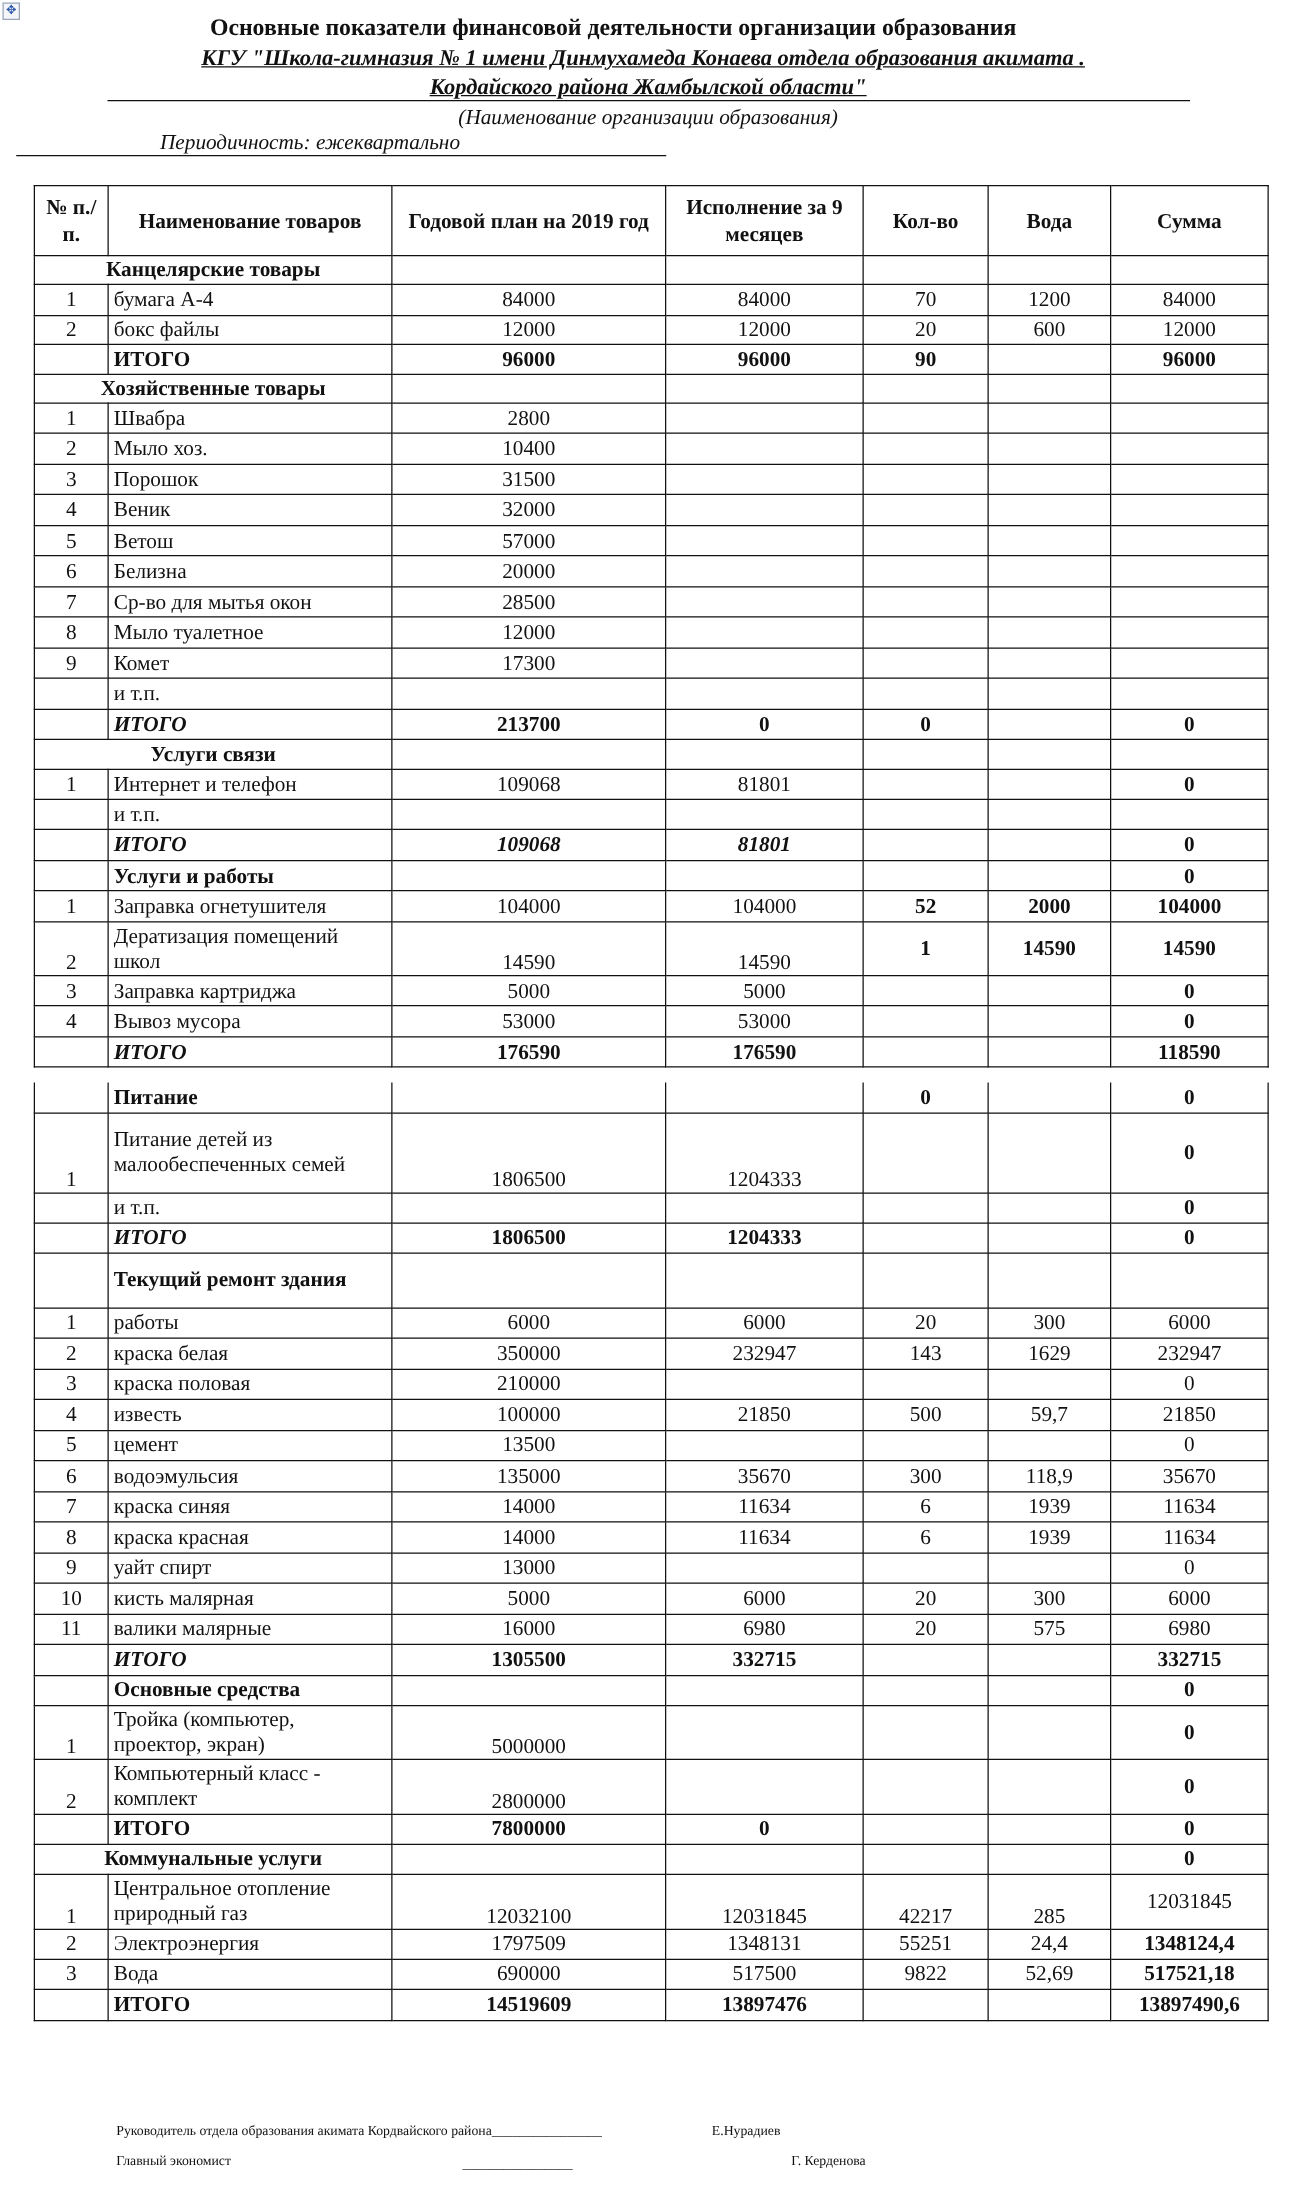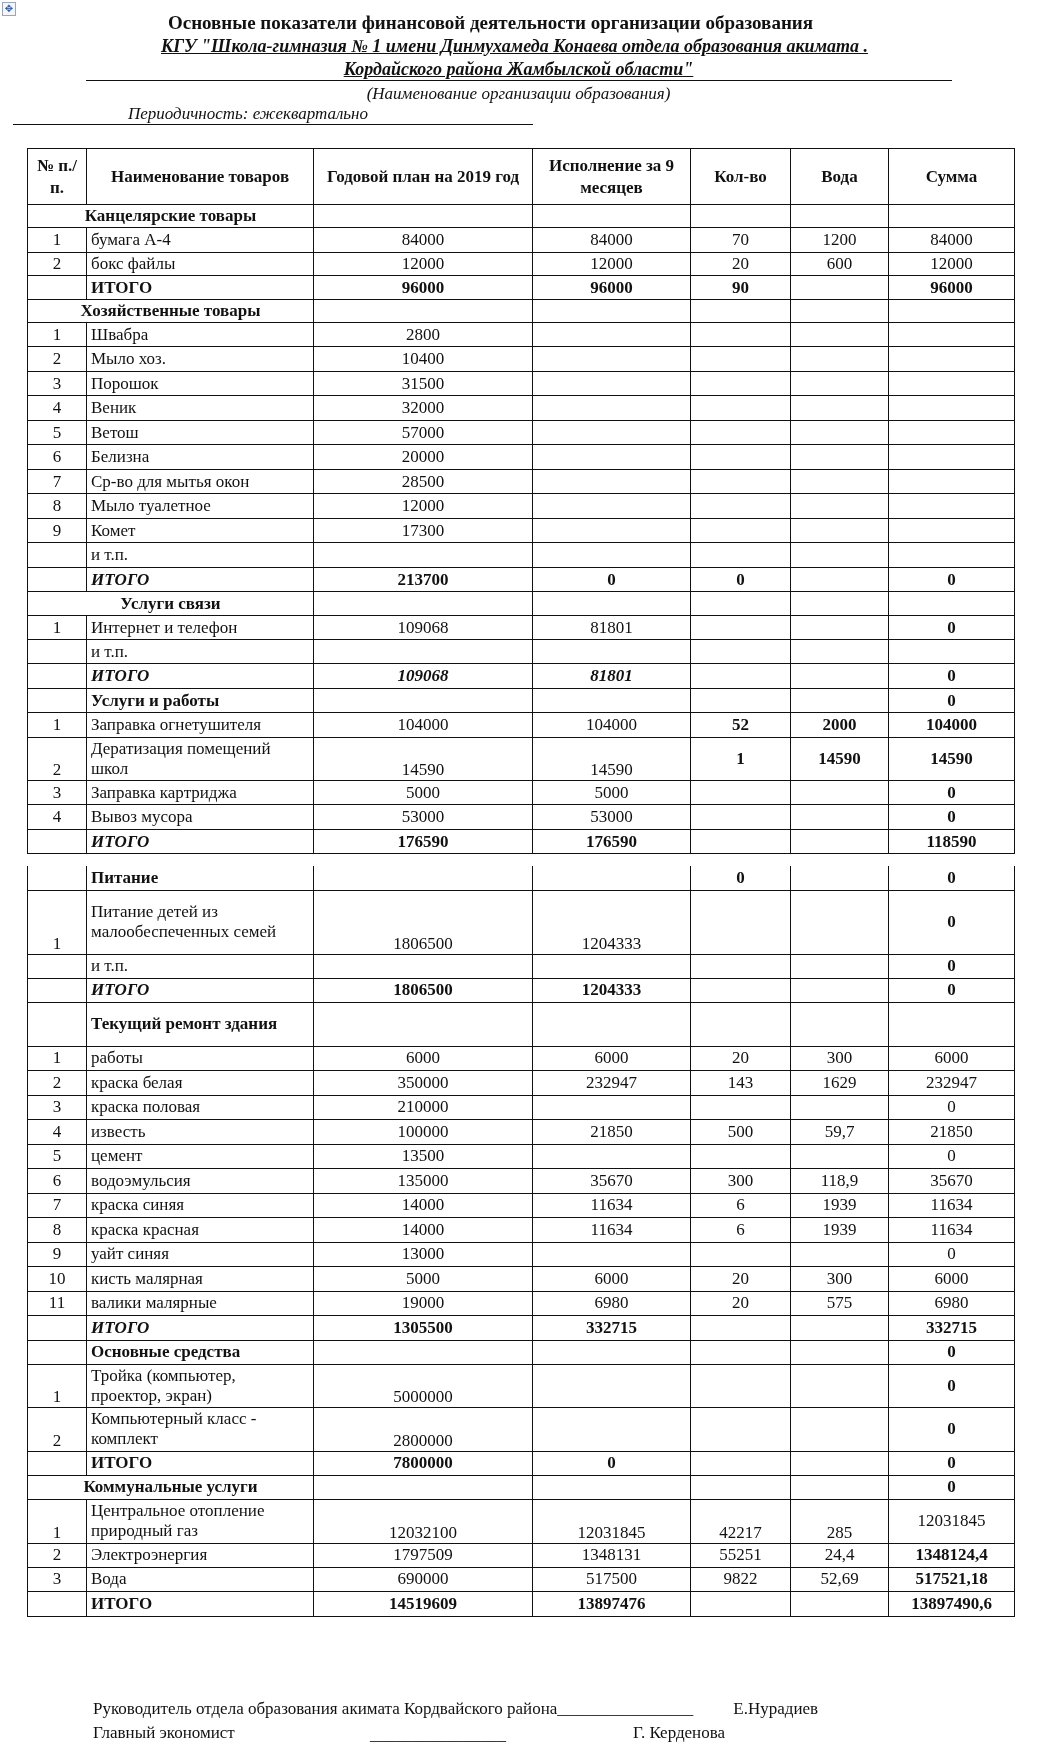--- a/index.html
+++ b/index.html
@@ -18,21 +18,21 @@
   table.grid td, table.grid th { border:1.5px solid #111; padding:0 4px; vertical-align:middle; line-height:20px; overflow:hidden; white-space:nowrap; }
   table.grid th { font-weight:bold; font-size:17px; line-height:22px; text-align:center; white-space:normal; }
   .c { text-align:center; }
   .l { text-align:left; }
   .b { font-weight:bold; }
   .bi { font-weight:bold; font-style:italic; }
   .wrap { white-space:normal !important; }
   .bot { vertical-align:bottom !important; }
   .nolines td { border-top:none; }
 
-  .sig { position:absolute; font-size:17px; }
+  .sig { position:absolute; font-size:11px; }
 </style>
 </head>
 <body>
 
 <div class="move-handle">✥</div>
 
 <div class="hdr t1">Основные показатели  финансовой деятельности организации образования</div>
 <div class="hdr t2">КГУ "Школа-гимназия № 1 имени Динмухамеда Конаева отдела образования акимата .</div>
 <div class="hdr t3">Кордайского района Жамбылской области"</div>
 <div class="rule1"></div>
@@ -423,40 +423,40 @@
         <td class="c">8</td>
         <td class="l">краска красная</td>
         <td class="c">14000</td>
         <td class="c">11634</td>
         <td class="c">6</td>
         <td class="c">1939</td>
         <td class="c">11634</td>
       </tr>
   <tr style="height:24px">
         <td class="c">9</td>
-        <td class="l">уайт синяя</td>
+        <td class="l">уайт спирт</td>
         <td class="c">13000</td>
         <td></td>
         <td></td>
         <td></td>
         <td class="c">0</td>
       </tr>
   <tr style="height:25px">
         <td class="c">10</td>
         <td class="l">кисть малярная</td>
         <td class="c">5000</td>
         <td class="c">6000</td>
         <td class="c">20</td>
         <td class="c">300</td>
         <td class="c">6000</td>
       </tr>
   <tr style="height:24px">
         <td class="c">11</td>
         <td class="l">валики малярные</td>
-        <td class="c">19000</td>
+        <td class="c">16000</td>
         <td class="c">6980</td>
         <td class="c">20</td>
         <td class="c">575</td>
         <td class="c">6980</td>
       </tr>
   <tr style="height:25px">
     <td></td>
     <td class="l bi">ИТОГО</td>
     <td class="c b">1305500</td>
     <td class="c b">332715</td>

